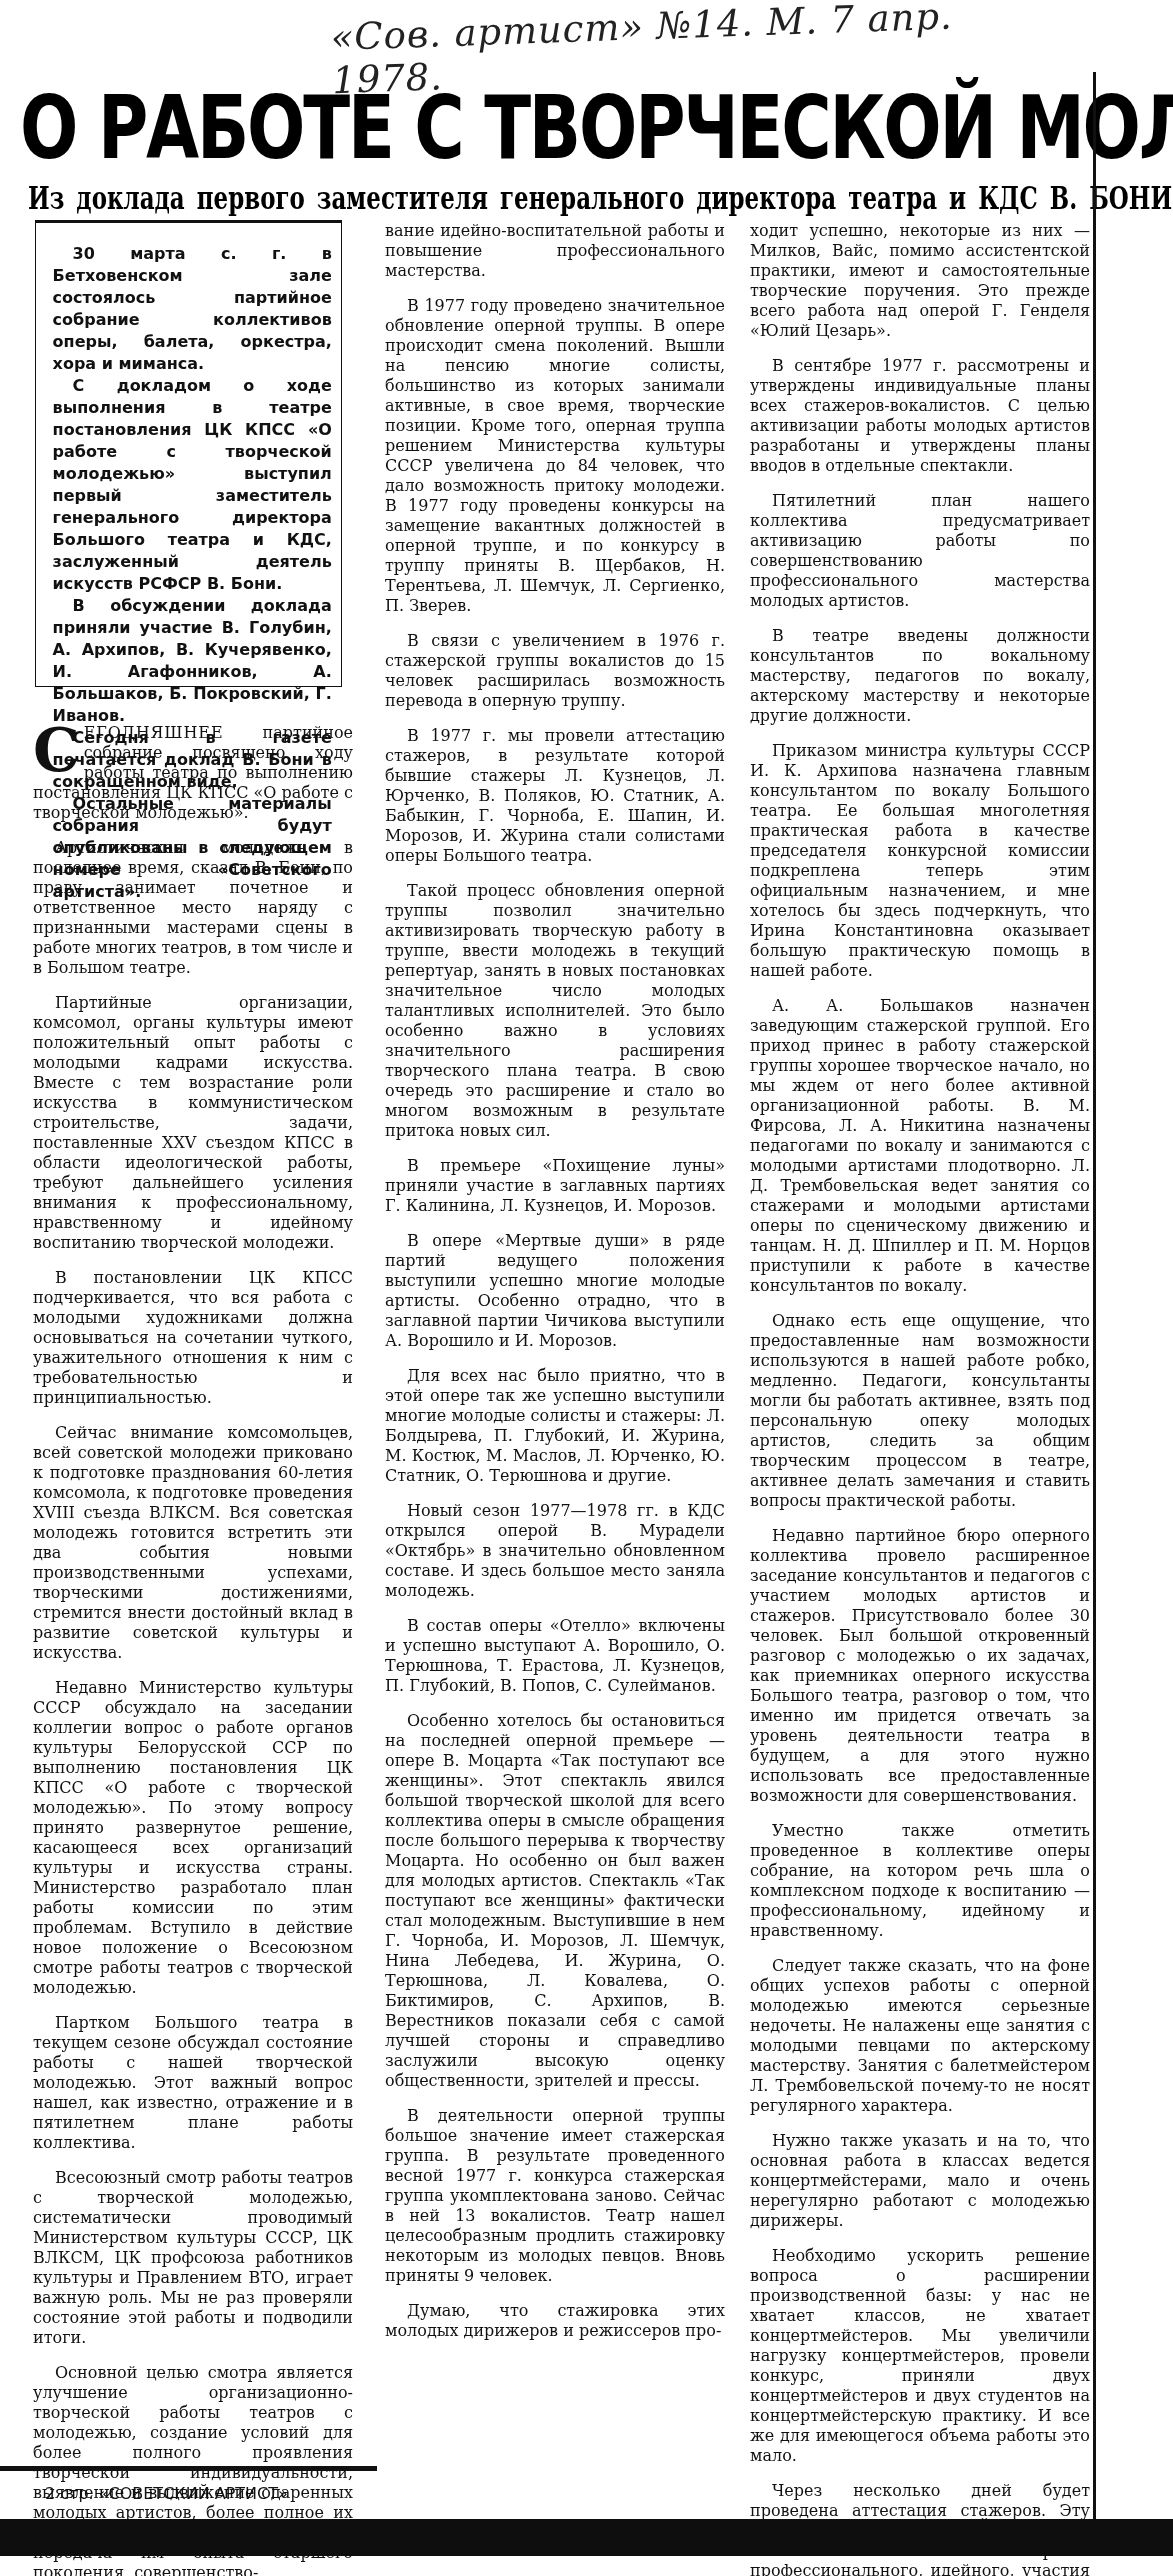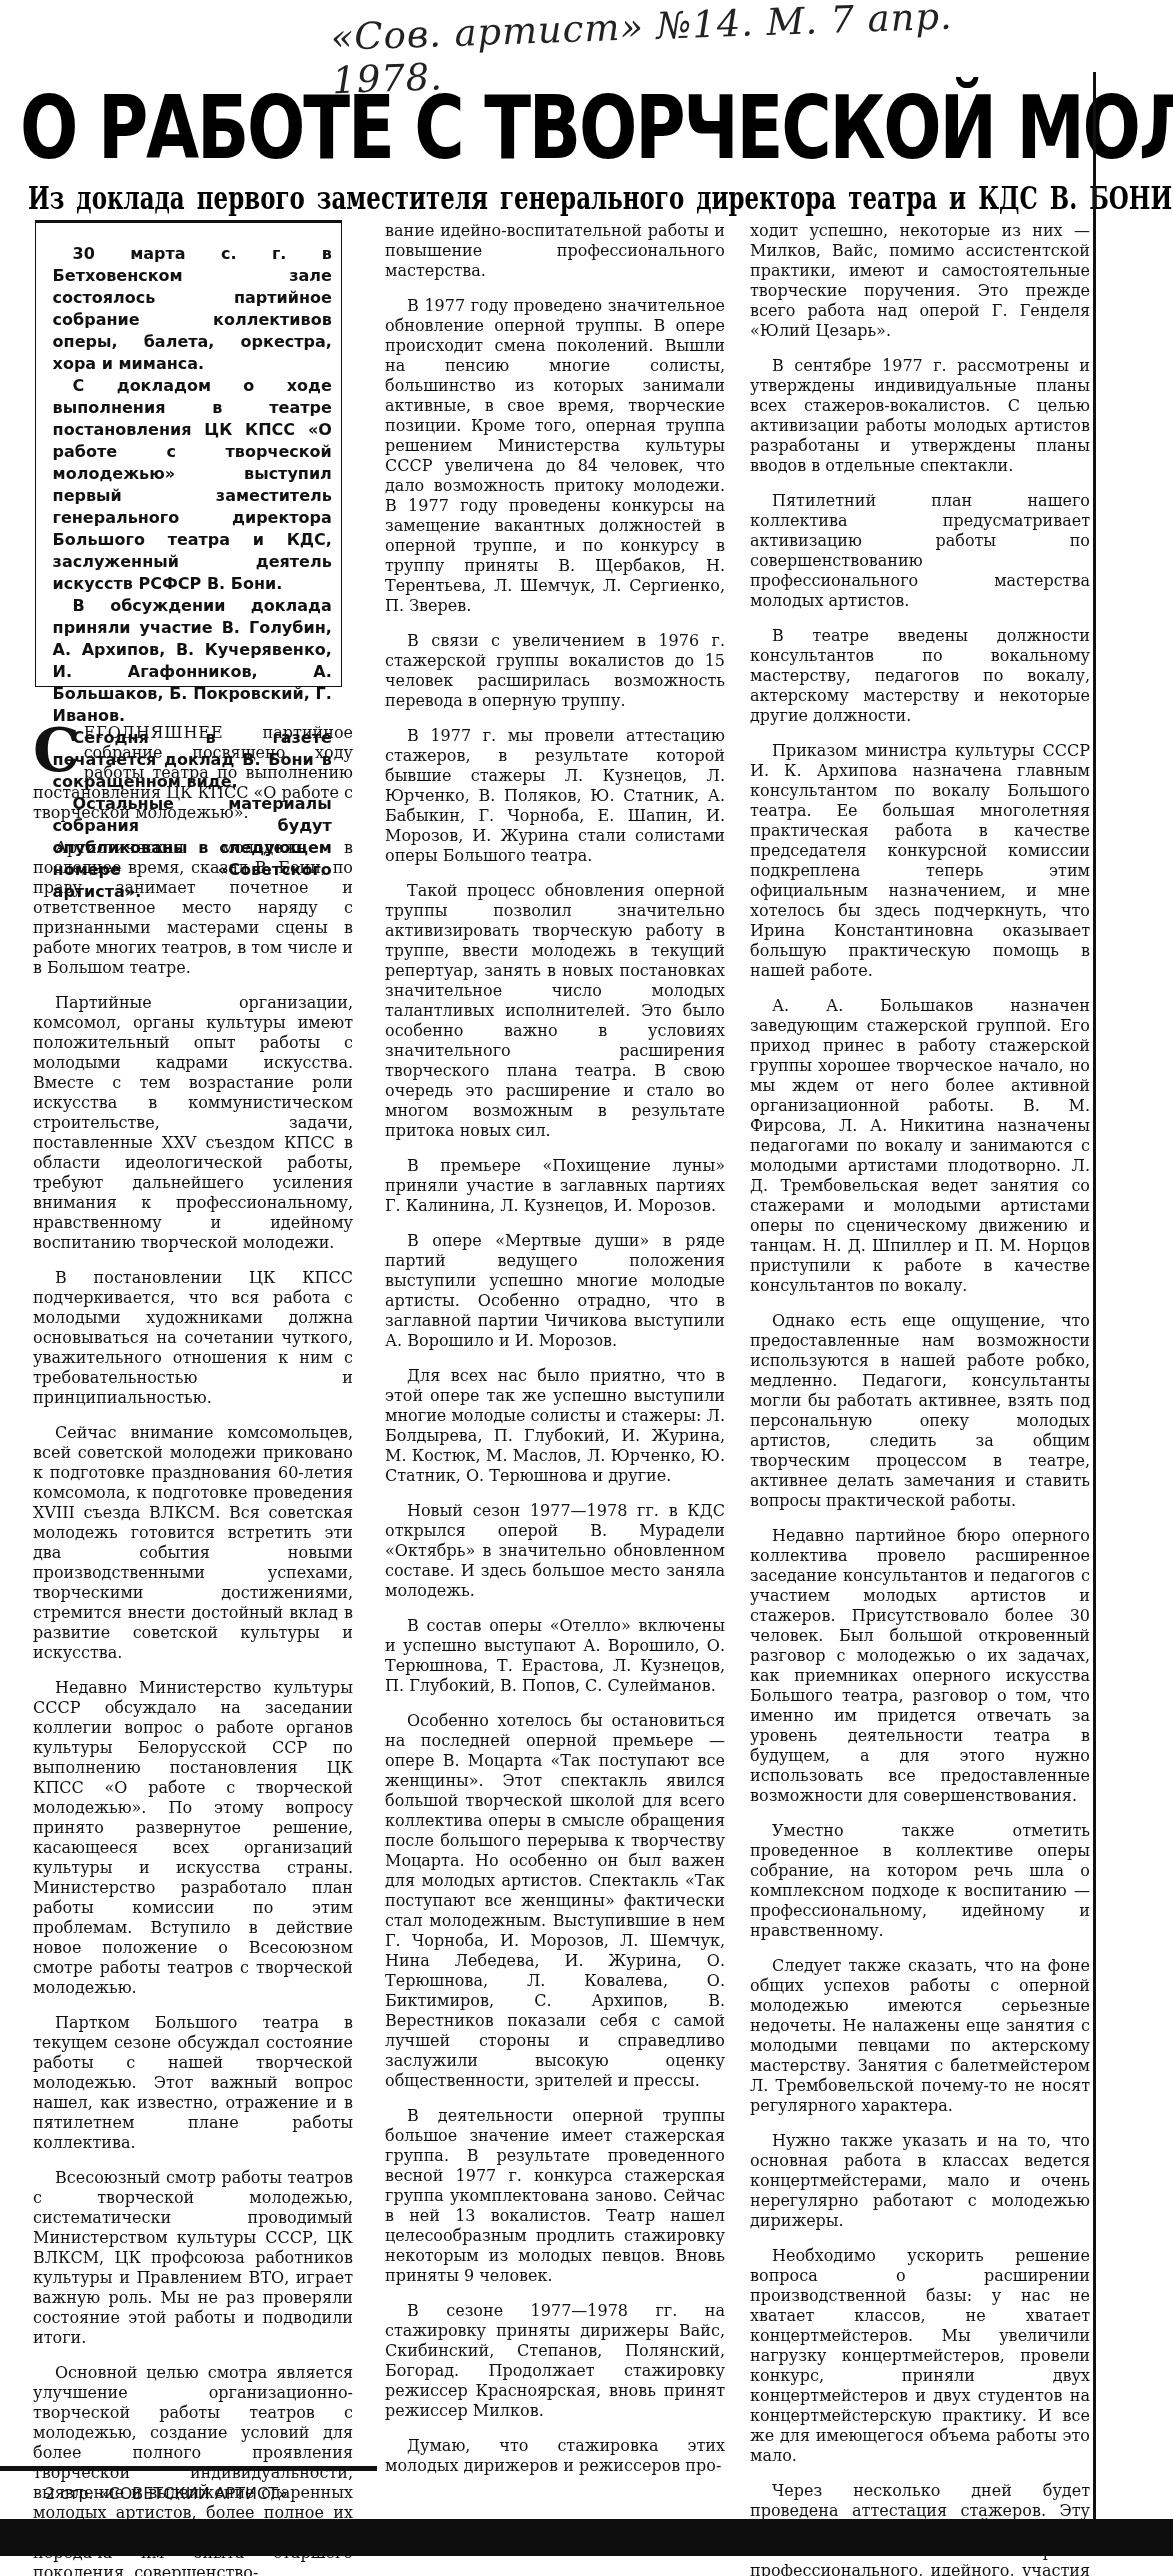--- a/index.html
+++ b/index.html
@@ -72,21 +72,20 @@
   <p>В связи с увеличением в 1976 г. стажерской группы вокалистов до 15 человек расширилась возможность перевода в оперную труппу.</p>
   <p>В 1977 г. мы провели аттестацию стажеров, в результате которой бывшие стажеры Л. Кузнецов, Л. Юрченко, В. Поляков, Ю. Статник, А. Бабыкин, Г. Чорноба, Е. Шапин, И. Морозов, И. Журина стали солистами оперы Большого театра.</p>
   <p>Такой процесс обновления оперной труппы позволил значительно активизировать творческую работу в труппе, ввести молодежь в текущий репертуар, занять в новых постановках значительное число молодых талантливых исполнителей. Это было особенно важно в условиях значительного расширения творческого плана театра. В свою очередь это расширение и стало во многом возможным в результате притока новых сил.</p>
   <p>В премьере «Похищение луны» приняли участие в заглавных партиях Г. Калинина, Л. Кузнецов, И. Морозов.</p>
   <p>В опере «Мертвые души» в ряде партий ведущего положения выступили успешно многие молодые артисты. Особенно отрадно, что в заглавной партии Чичикова выступили А. Ворошило и И. Морозов.</p>
   <p>Для всех нас было приятно, что в этой опере так же успешно выступили многие молодые солисты и стажеры: Л. Болдырева, П. Глубокий, И. Журина, М. Костюк, М. Маслов, Л. Юрченко, Ю. Статник, О. Терюшнова и другие.</p>
   <p>Новый сезон 1977—1978 гг. в КДС открылся оперой В. Мурадели «Октябрь» в значительно обновленном составе. И здесь большое место заняла молодежь.</p>
   <p>В состав оперы «Отелло» включены и успешно выступают А. Ворошило, О. Терюшнова, Т. Ерастова, Л. Кузнецов, П. Глубокий, В. Попов, С. Сулейманов.</p>
   <p>Особенно хотелось бы остановиться на последней оперной премьере — опере В. Моцарта «Так поступают все женщины». Этот спектакль явился большой творческой школой для всего коллектива оперы в смысле обращения после большого перерыва к творчеству Моцарта. Но особенно он был важен для молодых артистов. Спектакль «Так поступают все женщины» фактически стал молодежным. Выступившие в нем Г. Чорноба, И. Морозов, Л. Шемчук, Нина Лебедева, И. Журина, О. Терюшнова, Л. Ковалева, О. Биктимиров, С. Архипов, В. Верестников показали себя с самой лучшей стороны и справедливо заслужили высокую оценку общественности, зрителей и прессы.</p>
   <p>В деятельности оперной труппы большое значение имеет стажерская группа. В результате проведенного весной 1977 г. конкурса стажерская группа укомплектована заново. Сейчас в ней 13 вокалистов. Театр нашел целесообразным продлить стажировку некоторым из молодых певцов. Вновь приняты 9 человек.</p>
-  <p>В сезоне 1977—1978 гг. на стажировку приняты дирижеры Вайс, Скибинский, Степанов, Полянский, Богорад. Продолжает стажировку режиссер Красноярская, вновь принят режиссер Милков.</p>
   <p>Думаю, что стажировка этих молодых дирижеров и режиссеров про-</p>
 </div>
 
 <div class="col col-3">
   <p style="text-indent:0">ходит успешно, некоторые из них — Милков, Вайс, помимо ассистентской практики, имеют и самостоятельные творческие поручения. Это прежде всего работа над оперой Г. Генделя «Юлий Цезарь».</p>
   <p>В сентябре 1977 г. рассмотрены и утверждены индивидуальные планы всех стажеров-вокалистов. С целью активизации работы молодых артистов разработаны и утверждены планы вводов в отдельные спектакли.</p>
   <p>Пятилетний план нашего коллектива предусматривает активизацию работы по совершенствованию профессионального мастерства молодых артистов.</p>
   <p>В театре введены должности консультантов по вокальному мастерству, педагогов по вокалу, актерскому мастерству и некоторые другие должности.</p>
   <p>Приказом министра культуры СССР И. К. Архипова назначена главным консультантом по вокалу Большого театра. Ее большая многолетняя практическая работа в качестве председателя конкурсной комиссии подкреплена теперь этим официальным назначением, и мне хотелось бы здесь подчеркнуть, что Ирина Константиновна оказывает большую практическую помощь в нашей работе.</p>
   <p>А. А. Большаков назначен заведующим стажерской группой. Его приход принес в работу стажерской группы хорошее творческое начало, но мы ждем от него более активной организационной работы. В. М. Фирсова, Л. А. Никитина назначены педагогами по вокалу и занимаются с молодыми артистами плодотворно. Л. Д. Трембовельская ведет занятия со стажерами и молодыми артистами оперы по сценическому движению и танцам. Н. Д. Шпиллер и П. М. Норцов приступили к работе в качестве консультантов по вокалу.</p>

